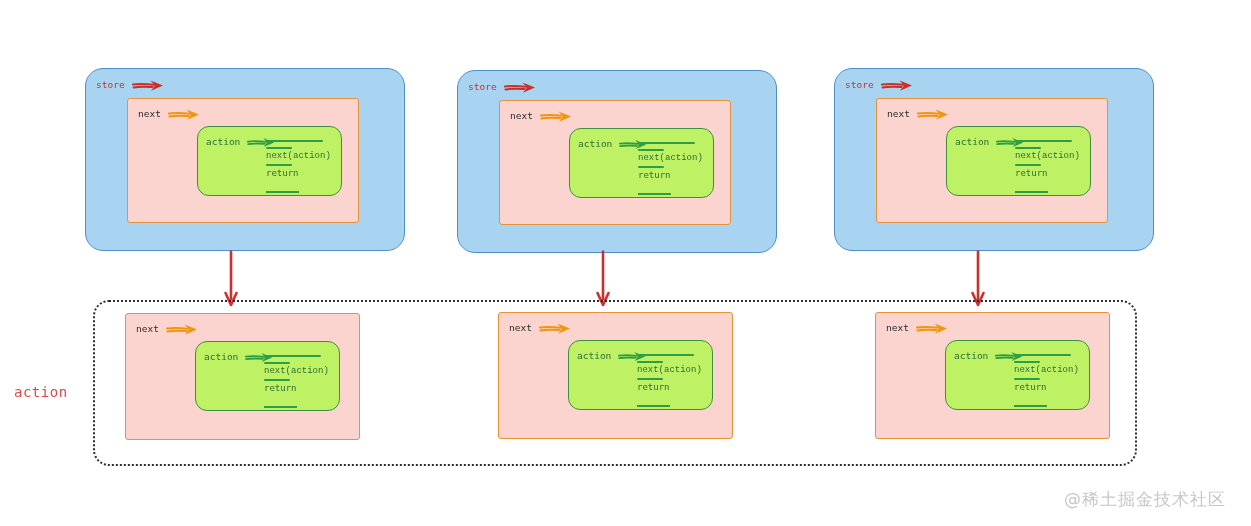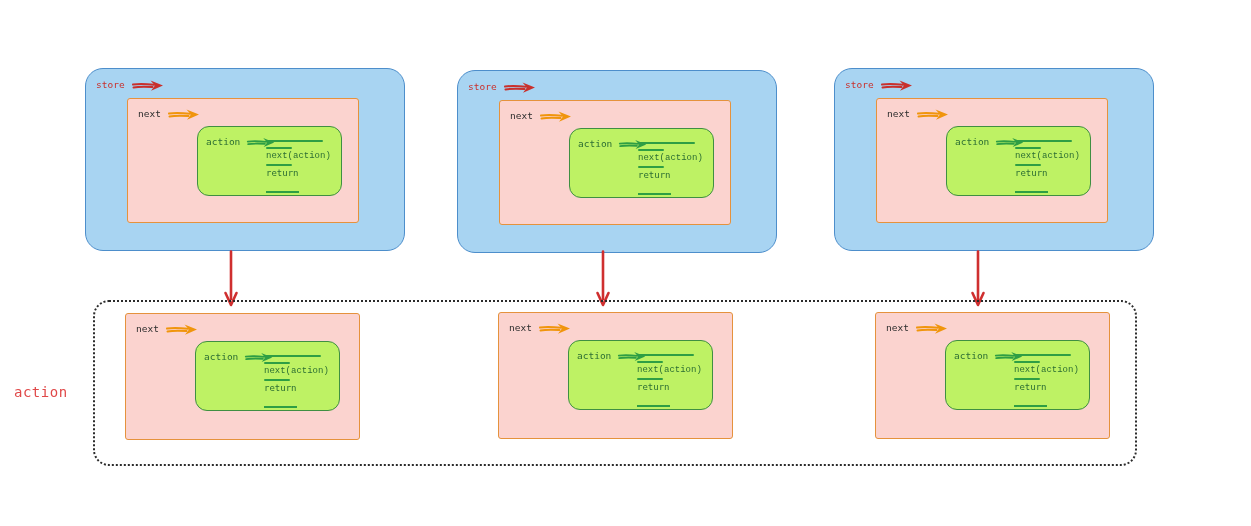--- a/index.html
+++ b/index.html
@@ -277,14 +277,15 @@
           <div class="cline short"></div>
           <div class="ctext mb">next(action)</div>
           <div class="cline short"></div>
           <div class="ctext u">return</div>
         </div>
       </div>
     </div>
 
   </div>
 
+  <div class="watermark">@稀土掘金技术社区</div>
 
 </div>
 
 </body></html>

